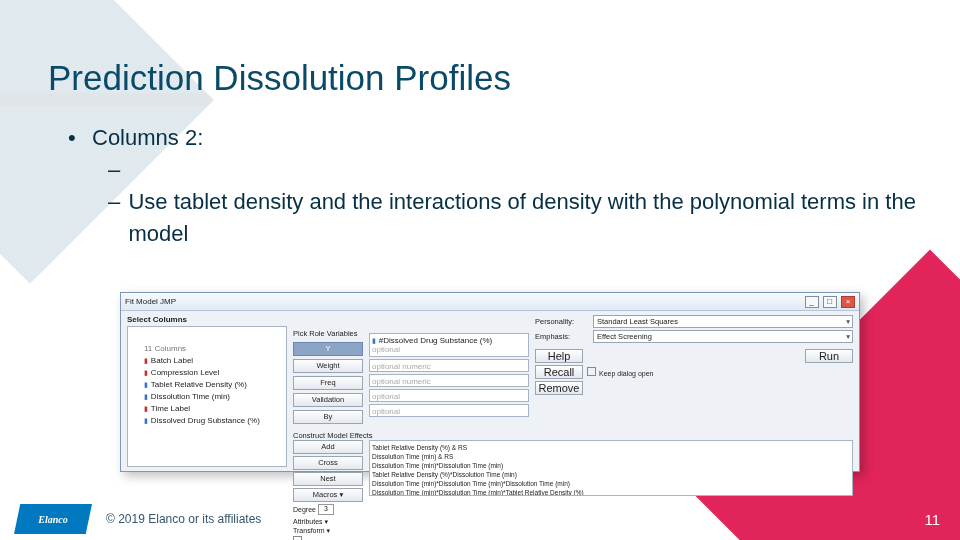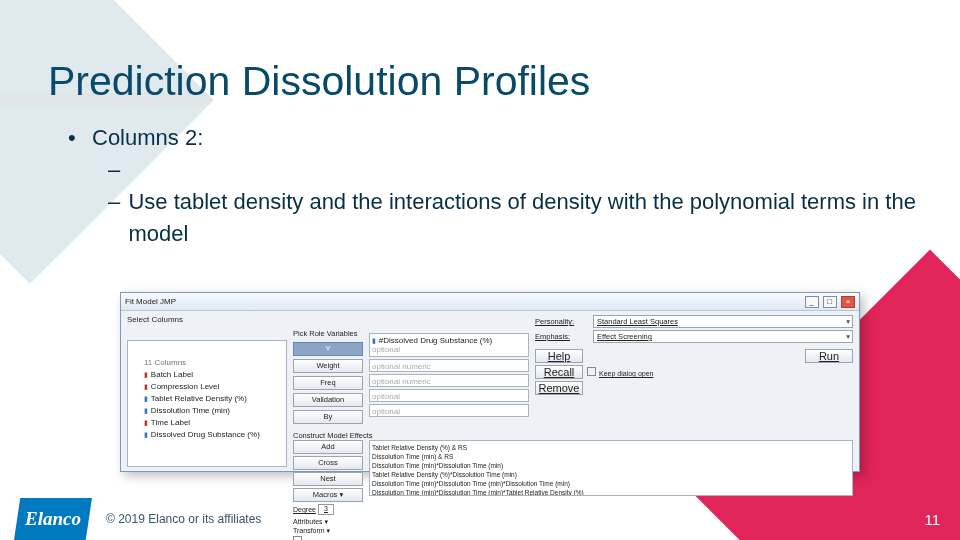--- a/index.html
+++ b/index.html
@@ -12,21 +12,21 @@
     position:absolute; left:-100px; top:-30px; width:260px; height:260px;
     background:linear-gradient(135deg,#004a6f 0%,#004a6f 48%,#00263a 48%,#00263a 52%,#004a6f 52%,#004a6f 100%);
     transform:rotate(45deg); opacity:0.12;
   }
   .accent-br {
     position:absolute; right:-140px; bottom:-120px; width:340px; height:340px;
     background:#e1245a; transform:rotate(45deg);
   }
   .title {
     position:absolute; left:48px; top:58px;
-    font-size:41px; font-weight:400; color:#094a69;
+    font-size:35px; font-weight:400; color:#094a69;
   }
   .body {
     position:absolute; left:68px; top:122px; right:40px;
     font-size:22px; line-height:1.45; color:#073044;
   }
   .b1 { display:flex; }
   .b1 .dot { width:24px; }
   .sub { margin-left:40px; display:flex; }
   .sub .dash { width:22px; }
   .dlg {
@@ -48,39 +48,39 @@
   .listbox { flex:1; border:1px solid #a8b4c4; background:#fff; padding:16px; overflow:hidden; }
   .listbox div { white-space:nowrap; overflow:hidden; text-overflow:ellipsis; line-height:12px; }
   .ico-r::before { content:"▮"; color:#b33; margin-right:3px; font-size:7px; }
   .ico-b::before { content:"▮"; color:#3575c4; margin-right:3px; font-size:7px; }
   .col-mid { width:70px; gap:2px; padding-top:14px; }
   .btn { border:1px solid #9aa5b3; background:linear-gradient(#fefefe,#e4e8ee); height:14px; line-height:12px; text-align:center; margin-bottom:1px; font-size:7.5px; }
   .btn.sel { background:#8ca4c5; color:#fff; border-color:#6a87af; }
   .col-role { width:160px;justify-content:center; }
   .rolebox { border:1px solid #a8b4c4; background:#fff; height:24px; padding:2px; margin-bottom:2px; }
   .col-right { flex:1; }
-  .row { display:flex; align-items:center; gap:4px; margin-bottom:2px;text-decoration:underline; }
+  .row { display:flex; align-items:center; gap:4px; margin-bottom:2px; }
   .lbl { width:54px; font-size:7.5px; }
   .dd { flex:1; border:1px solid #9aa5b3; background:#fff; height:13px; line-height:11px; padding:0 14px 0 3px; position:relative; font-size:7.5px; }
   .dd::after { content:"▾"; position:absolute; right:2px; top:0; color:#555; }
   .runbtn { border:1px solid #9aa5b3; background:linear-gradient(#fefefe,#e4e8ee); width:48px; height:14px; line-height:12px; text-align:center; font-size:11px; margin-left:auto; }
   .chk { width:9px; height:9px; border:1px solid #888; display:inline-block; margin-right:3px; }
   .eff-head { margin-top:6px; font-size:7.5px; color:#222; }
   .eff {
     border:1px solid #a8b4c4; background:#fff; height:56px; padding:2px; overflow:hidden;
   }
   .eff div { white-space:nowrap; overflow:hidden; text-overflow:ellipsis; line-height:9px; font-size:6.5px; }
   .footbar {
     position:absolute; left:0; bottom:0; height:42px; width:100%;
     display:flex; align-items:center;
   }
   .logo {
-    width:78px; height:42px; margin-left:14px;
+    width:78px; height:30px; margin-left:14px;
     background:#0079c1; color:#fff; font-style:italic; font-weight:bold;
-    font-size:19px; display:flex; align-items:center; justify-content:center;
+    font-size:10px; display:flex; align-items:center; justify-content:center;
     clip-path:polygon(8% 0,100% 0,92% 100%,0 100%);
     font-family:Georgia,serif;
   }
   .cp { margin-left:14px; font-size:12px; color:#34566e; }
   .pg { position:absolute; right:20px; bottom:12px; color:#fff; font-size:15px; }
 </style>
 </head>
 <body>
 
 <div class="accent-tl"></div>
@@ -106,21 +106,21 @@
   <div class="dlg-title">
     <span>Fit Model JMP</span>
     <span class="winbtns">
       <span>_</span>
       <span>□</span>
       <span class="x">×</span>
     </span>
   </div>
   <div class="dlg-body">
     <div class="col col-left">
-      <div style="margin-bottom:16px;">Select Columns</div>
+      <div style="margin-bottom:2px;font-weight:bold;">Select Columns</div>
       <div class="listbox">
         <div style="color:#777">11 Columns</div>
         <div class="ico-r">Batch Label</div>
         <div class="ico-r">Compression Level</div>
         <div class="ico-b">Tablet Relative Density (%)</div>
         <div class="ico-b">Dissolution Time (min)</div>
         <div class="ico-r">Time Label</div>
         <div class="ico-b">Dissolved Drug Substance (%)</div>
       </div>
     </div>

